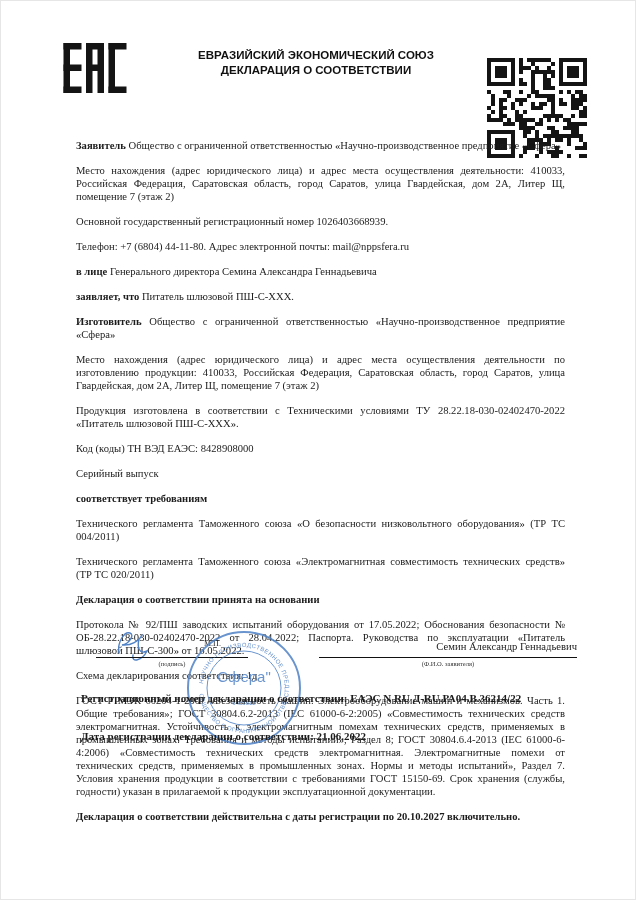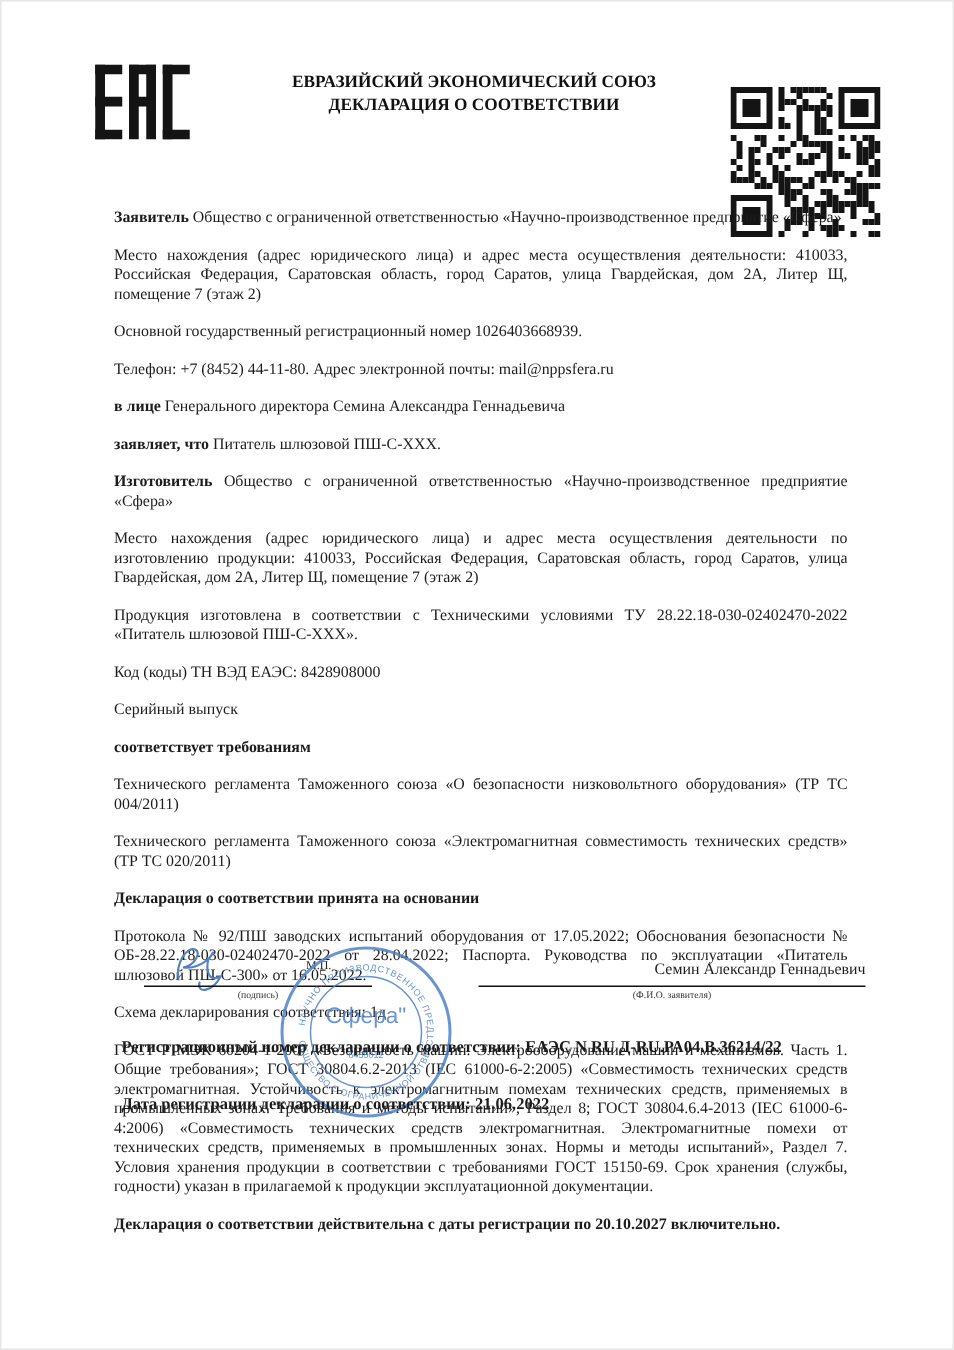--- a/index.html
+++ b/index.html
@@ -6,21 +6,21 @@
   body{background:#9a9a9a;font-family:"Liberation Serif", serif;}
   .page{
     position:relative;width:636px;height:900px;margin:0 auto;
     background:#ffffff;border:1px solid #e6e6e6;box-sizing:border-box;
     color:#1c1c1c;overflow:hidden;
   }
   
   .eac-logo{position:absolute;left:62px;top:42px;width:64px;height:50px;}
   .doc-title{
     position:absolute;left:150px;top:47px;width:330px;text-align:center;
-    font-family:Liberation Serif, serif;font-weight:bold;
+    font-family:Liberation Sans, sans-serif;font-weight:bold;
     font-size:11.5px;line-height:15px;color:#111;
   }
   .qr{position:absolute;left:486px;top:57px;width:100px;height:100px;}
   
   .body-text{
     position:absolute;left:63px;top:126px;width:513px;
     font-size:10.6px;line-height:13px;text-align:justify;
   }
   .body-text p{margin:12px;}
   .sec{margin-top:3px;}
@@ -296,21 +296,21 @@
       <rect x="80" y="8" width="12" height="12" fill="#141414"></rect>
       <rect x="0" y="72" width="28" height="28" fill="#141414"></rect>
       <rect x="4" y="76" width="20" height="20" fill="#ffffff"></rect>
       <rect x="8" y="80" width="12" height="12" fill="#141414"></rect>
     </svg>
 
   <div class="body-text">
     <p><b>Заявитель</b> <span>Общество с ограниченной ответственностью «Научно-производственное предприятие «Сфера»</span></p>
     <p>Место нахождения (адрес юридического лица) и адрес места осуществления деятельности: 410033, Российская Федерация, Саратовская область, город Саратов, улица Гвардейская, дом 2А, Литер Щ, помещение 7 (этаж 2)</p>
     <p>Основной государственный регистрационный номер 1026403668939.</p>
-    <p>Телефон: +7 (8452) 44-11-80. Адрес электронной почты: mail@nppsfera.ru</p>
+    <p>Телефон: +7 (6804) 44-11-80. Адрес электронной почты: mail@nppsfera.ru</p>
     <p><b>в лице</b> <span>Генерального директора Семина Александра Геннадьевича</span></p>
 
     <p class="sec"><b>заявляет, что</b> <span>Питатель шлюзовой ПШ-С-ХХХ.</span></p>
 
     <p class="sec"><b>Изготовитель</b> <span>Общество с ограниченной ответственностью «Научно-производственное предприятие «Сфера»</span></p>
     <p>Место нахождения (адрес юридического лица) и адрес места осуществления деятельности по изготовлению продукции: 410033, Российская Федерация, Саратовская область, город Саратов, улица Гвардейская, дом 2А, Литер Щ, помещение 7 (этаж 2)</p>
     <p>Продукция изготовлена в соответствии с Техническими условиями ТУ 28.22.18-030-02402470-2022 «Питатель шлюзовой ПШ-С-ХХХ».</p>
     <p>Код (коды) ТН ВЭД ЕАЭС: 8428908000</p>
     <p>Серийный выпуск</p>
 

